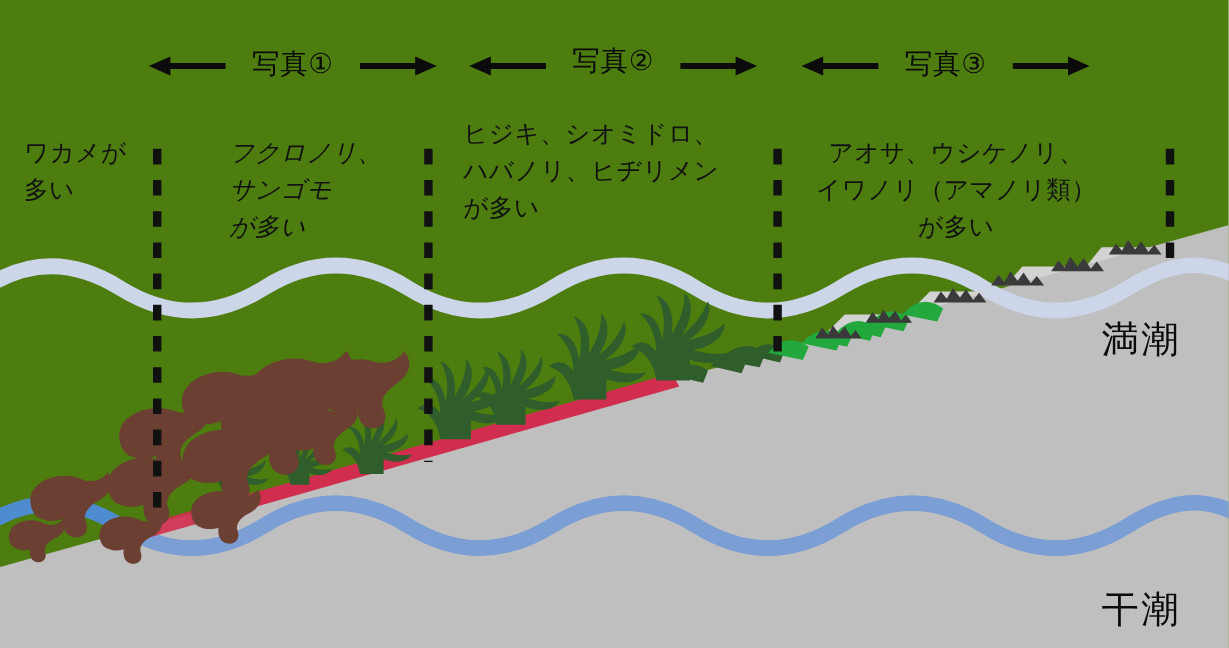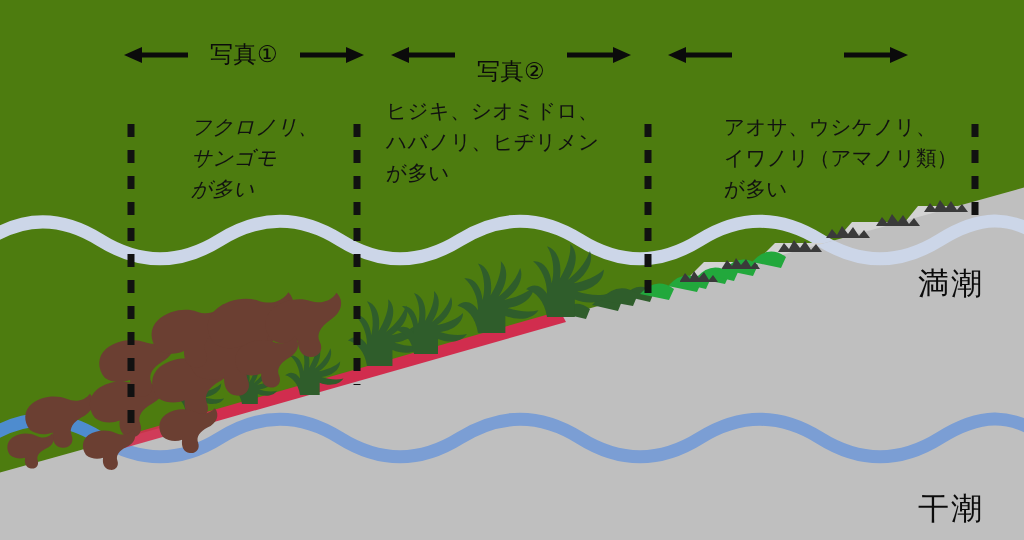--- a/index.html
+++ b/index.html
@@ -61,24 +61,24 @@
     line-height: 31px;
     letter-spacing: 2px;
     white-space: nowrap;
     font-family: "DejaVu Sans", "Liberation Sans", sans-serif;
     font-weight: 500;
     text-align: right;
   }
   #lbl-zone-0 { left: 20px;  top: 112px; }
   #lbl-zone-1 { left: 191px; top: 112px; font-style: italic; }
   #lbl-zone-2 { left: 386px; top: 96px; }
-  #lbl-zone-3 { left: 724px; top: 112px; }
+  #lbl-zone-3 { left: 680px; top: 112px; text-align: center; }
 
   #lbl-photo-0 { left: 124px; top: 43px; width: 240px; }
-  #lbl-photo-1 { left: 391px; top: 60px; width: 240px; }
+  #lbl-photo-1 { left: 391px; top: 40px; width: 240px; }
   #lbl-photo-2 { left: 668px; top: 43px; width: 240px; }
 
   #lbl-tide-high { left: 918px; top: 268px; }
   #lbl-tide-low  { left: 918px; top: 493px; }
 </style>
 </head>
 <body>
 
 <div id="stage">
 
@@ -323,21 +323,24 @@
         <line x1="844" y1="55" x2="896" y2="55"></line>
         <polygon points="908,55 890,47 890,63" stroke="none"></polygon>
       </g>
     </g>
   </svg>
 
   <div class="layer-text">
 
     <div class="photo-label" id="lbl-photo-0">写真①</div>
     <div class="photo-label" id="lbl-photo-1">写真②</div>
-
+    <div class="photo-label" id="lbl-photo-2">写真③</div>
+
+    <div class="zone-label" id="lbl-zone-0">ワカメが
+多い</div>
     <div class="zone-label" id="lbl-zone-1">フクロノリ、
 サンゴモ
 が多い</div>
     <div class="zone-label" id="lbl-zone-2">ヒジキ、シオミドロ、
 ハバノリ、ヒヂリメン
 が多い</div>
     <div class="zone-label" id="lbl-zone-3">アオサ、ウシケノリ、
 イワノリ（アマノリ類）
 が多い</div>
 

